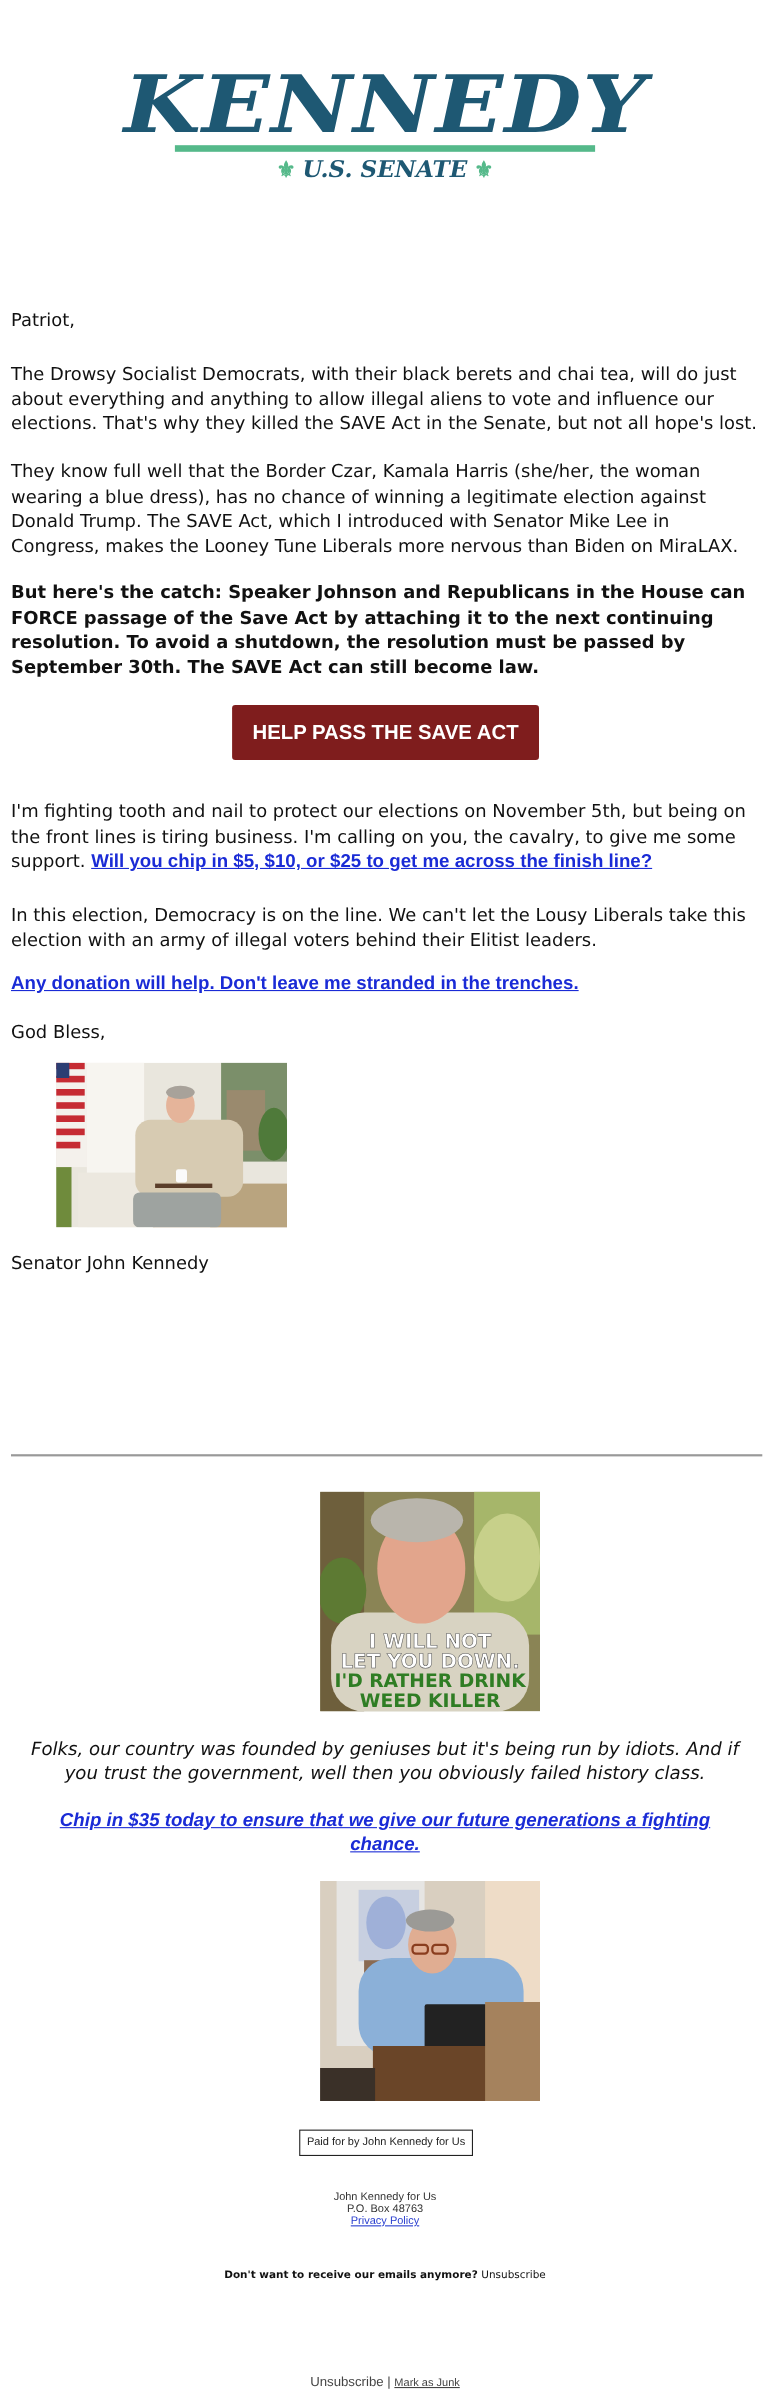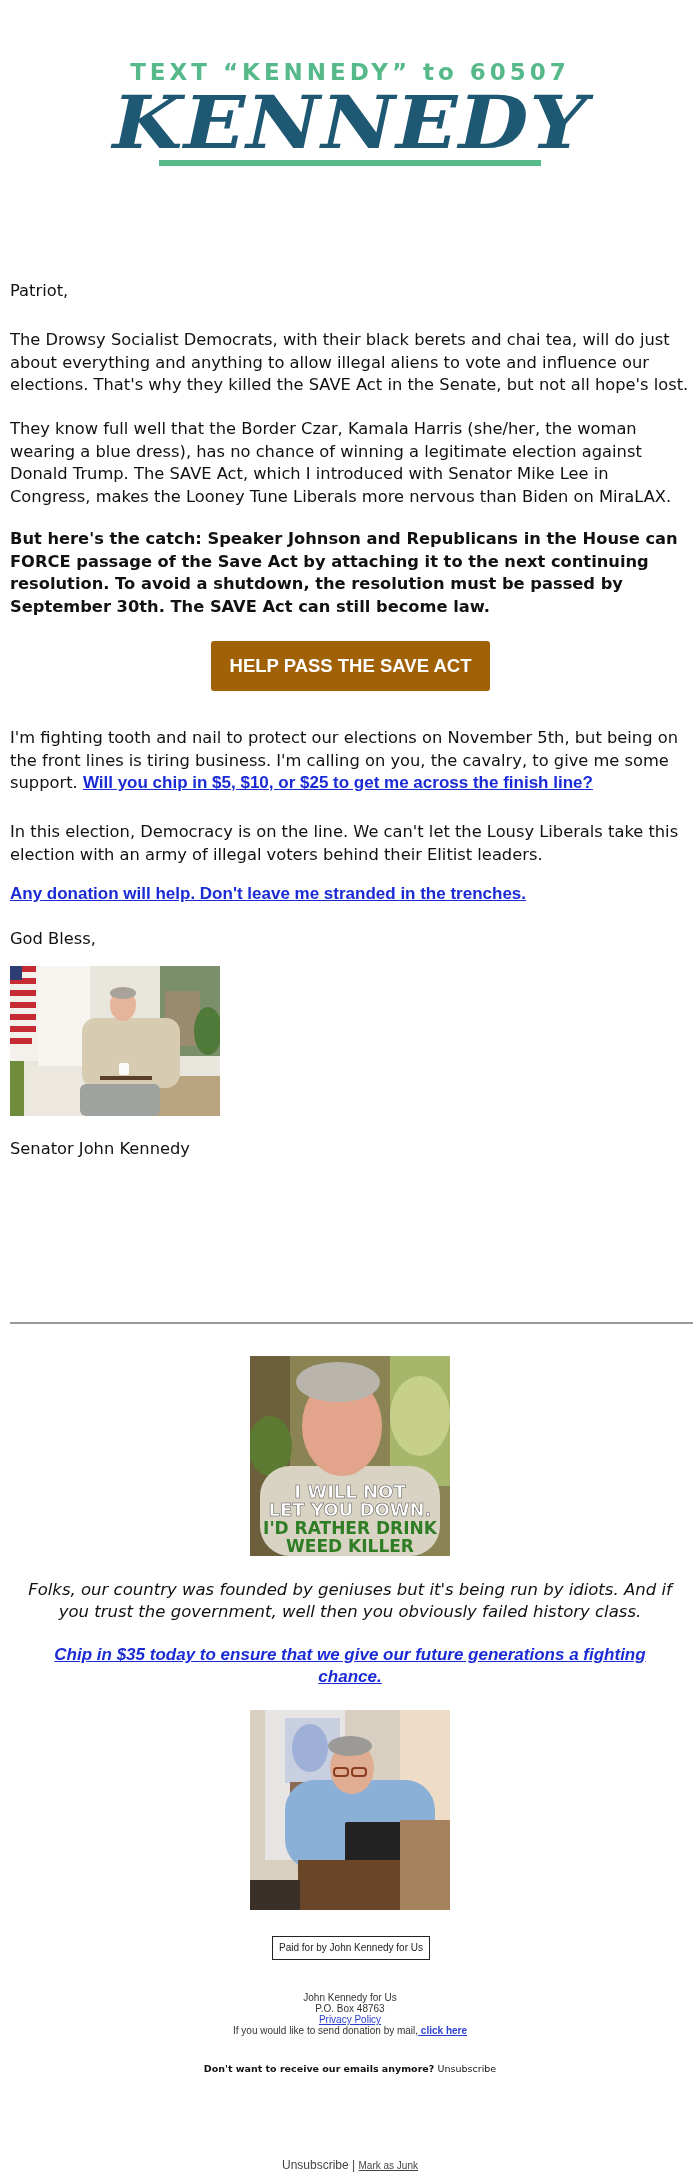--- a/index.html
+++ b/index.html
@@ -12,23 +12,23 @@
   .logo .wordmark { font-family: "DejaVu Serif", serif; font-weight: bold; font-style: italic; font-size: 72px; line-height: 70px; color: #1e5873; letter-spacing: 1px; margin-top: 2px; transform: scaleX(1.12); display: inline-block; }
   .logo .rule { width: 382px; height: 6px; background: #55b98a; margin: 2px auto 0; }
   .logo .sub { margin-top: 3px; font-family: "DejaVu Serif", serif; font-weight: bold; font-style: italic; font-size: 21px; color: #1e5873; line-height: 26px; }
   .logo .fleur { color: #55b98a; font-style: normal; font-size: 20px; margin: 0 6px; }
 
   
   .p { position: absolute; left: 10px; width: 684px; font-size: 16.3px; line-height: 22.5px; color: #111; }
   .bold { font-weight: bold; }
   a.link { color: #1a2bd6; text-decoration: underline; font-family: Liberation Sans, sans-serif; font-weight: bold; font-size: 17px; }
 
-  .cta-btn { position: absolute; left: 211px; top: 641px; width: 279px; height: 50px; background: #a16207; border-radius: 3px; color: #fff; font-family: "Liberation Sans", sans-serif; font-weight: bold; font-size: 18.5px; line-height: 50px; text-align: center; cursor: pointer; }
+  .cta-btn { position: absolute; left: 211px; top: 641px; width: 279px; height: 50px; background: #7f1d1d; border-radius: 3px; color: #fff; font-family: "Liberation Sans", sans-serif; font-weight: bold; font-size: 18.5px; line-height: 50px; text-align: center; cursor: pointer; }
 
-  .photo { position: absolute; overflow: hidden; }
+  .photo { position: absolute; overflow: hidden; margin-left: 41px; }
   .hr { position: absolute; left: 10px; top: 1322px; width: 683px; height: 2px; background: #999; }
 
   .center { position: absolute; left: 0; width: 700px; text-align: center; }
   .quote { font-style: italic; font-size: 16.5px; line-height: 22px; color: #111; }
   a.link-italic { color: #1a2bd6; text-decoration: underline; font-family: "Liberation Sans", sans-serif; font-weight: bold; font-style: italic; font-size: 17px; line-height: 22px; }
 
   .paidfor { position: absolute; left: 272px; top: 1936px; width: 156px; height: 22px; border: 1px solid #222; font-family: "Liberation Sans", sans-serif; font-size: 10px; line-height: 22px; text-align: center; color: #222; }
   .addr { font-family: "Liberation Sans", sans-serif; font-size: 10px; line-height: 11px; color: #333; }
   .addr a { color: #2a3fcf; text-decoration: underline; }
   .addr a.bold { font-weight: bold; }
@@ -36,23 +36,25 @@
   .unsub1 span.u { font-weight: normal; }
   .unsub2 { font-family: "Liberation Sans", sans-serif; font-size: 12px; color: #444; }
   .unsub2 a { font-size: 10px; color: #444; text-decoration: underline; }
 </style>
 </head>
 <body>
 
 <div class="wrap">
 
   <div class="logo">
-    <div class="text-cta">TEXT “KENNEDY” to 60507</div>
     <div class="wordmark">KENNEDY</div>
     <div class="rule"></div>
+    <div class="sub">
+      <span class="fleur">⚜</span><span>U.S. SENATE</span><span class="fleur">⚜</span>
+    </div>
   </div>
 
   <div class="p" style="top:280px;">Patriot,</div>
   <div class="p" style="top:329px;">The Drowsy Socialist Democrats, with their black berets and chai tea, will do just about everything and anything to allow illegal aliens to vote and influence our elections. That's why they killed the SAVE Act in the Senate, but not all hope's lost.</div>
   <div class="p" style="top:418px;">They know full well that the Border Czar, Kamala Harris (she/her, the woman wearing a blue dress), has no chance of winning a legitimate election against Donald Trump. The SAVE Act, which I introduced with Senator Mike Lee in Congress, makes the Looney Tune Liberals more nervous than Biden on MiraLAX.</div>
   <div class="p bold" style="top:528px;">But here's the catch: Speaker Johnson and Republicans in the House can FORCE passage of the Save Act by attaching it to the next continuing resolution. To avoid a shutdown, the resolution must be passed by September 30th. The SAVE Act can still become law.</div>
 
   <div class="cta-btn">HELP PASS THE SAVE ACT</div>
 
   <div class="p" style="top:727px;">
@@ -143,21 +145,20 @@
       <rect x="0" y="170" width="50" height="30" fill="#3a3028"></rect>
     </svg>
   </div>
 
   <div class="paidfor">Paid for by John Kennedy for Us</div>
 
   <div class="center addr" style="top:1992px;">
     <div>John Kennedy for Us</div>
     <div>P.O. Box 48763</div>
     <div><a href="#">Privacy Policy</a></div>
-    <div><span>If you would like to send donation by mail,</span><a class="bold" href="#"> click here</a></div>
   </div>
 
   <div class="center unsub1" style="top:2063px;">
     <span>Don't want to receive our emails anymore? </span><span class="u">Unsubscribe</span>
   </div>
 
   <div class="center unsub2" style="top:2158px;">
     <span>Unsubscribe</span><span> | </span><a href="#">Mark as Junk</a>
   </div>
 

